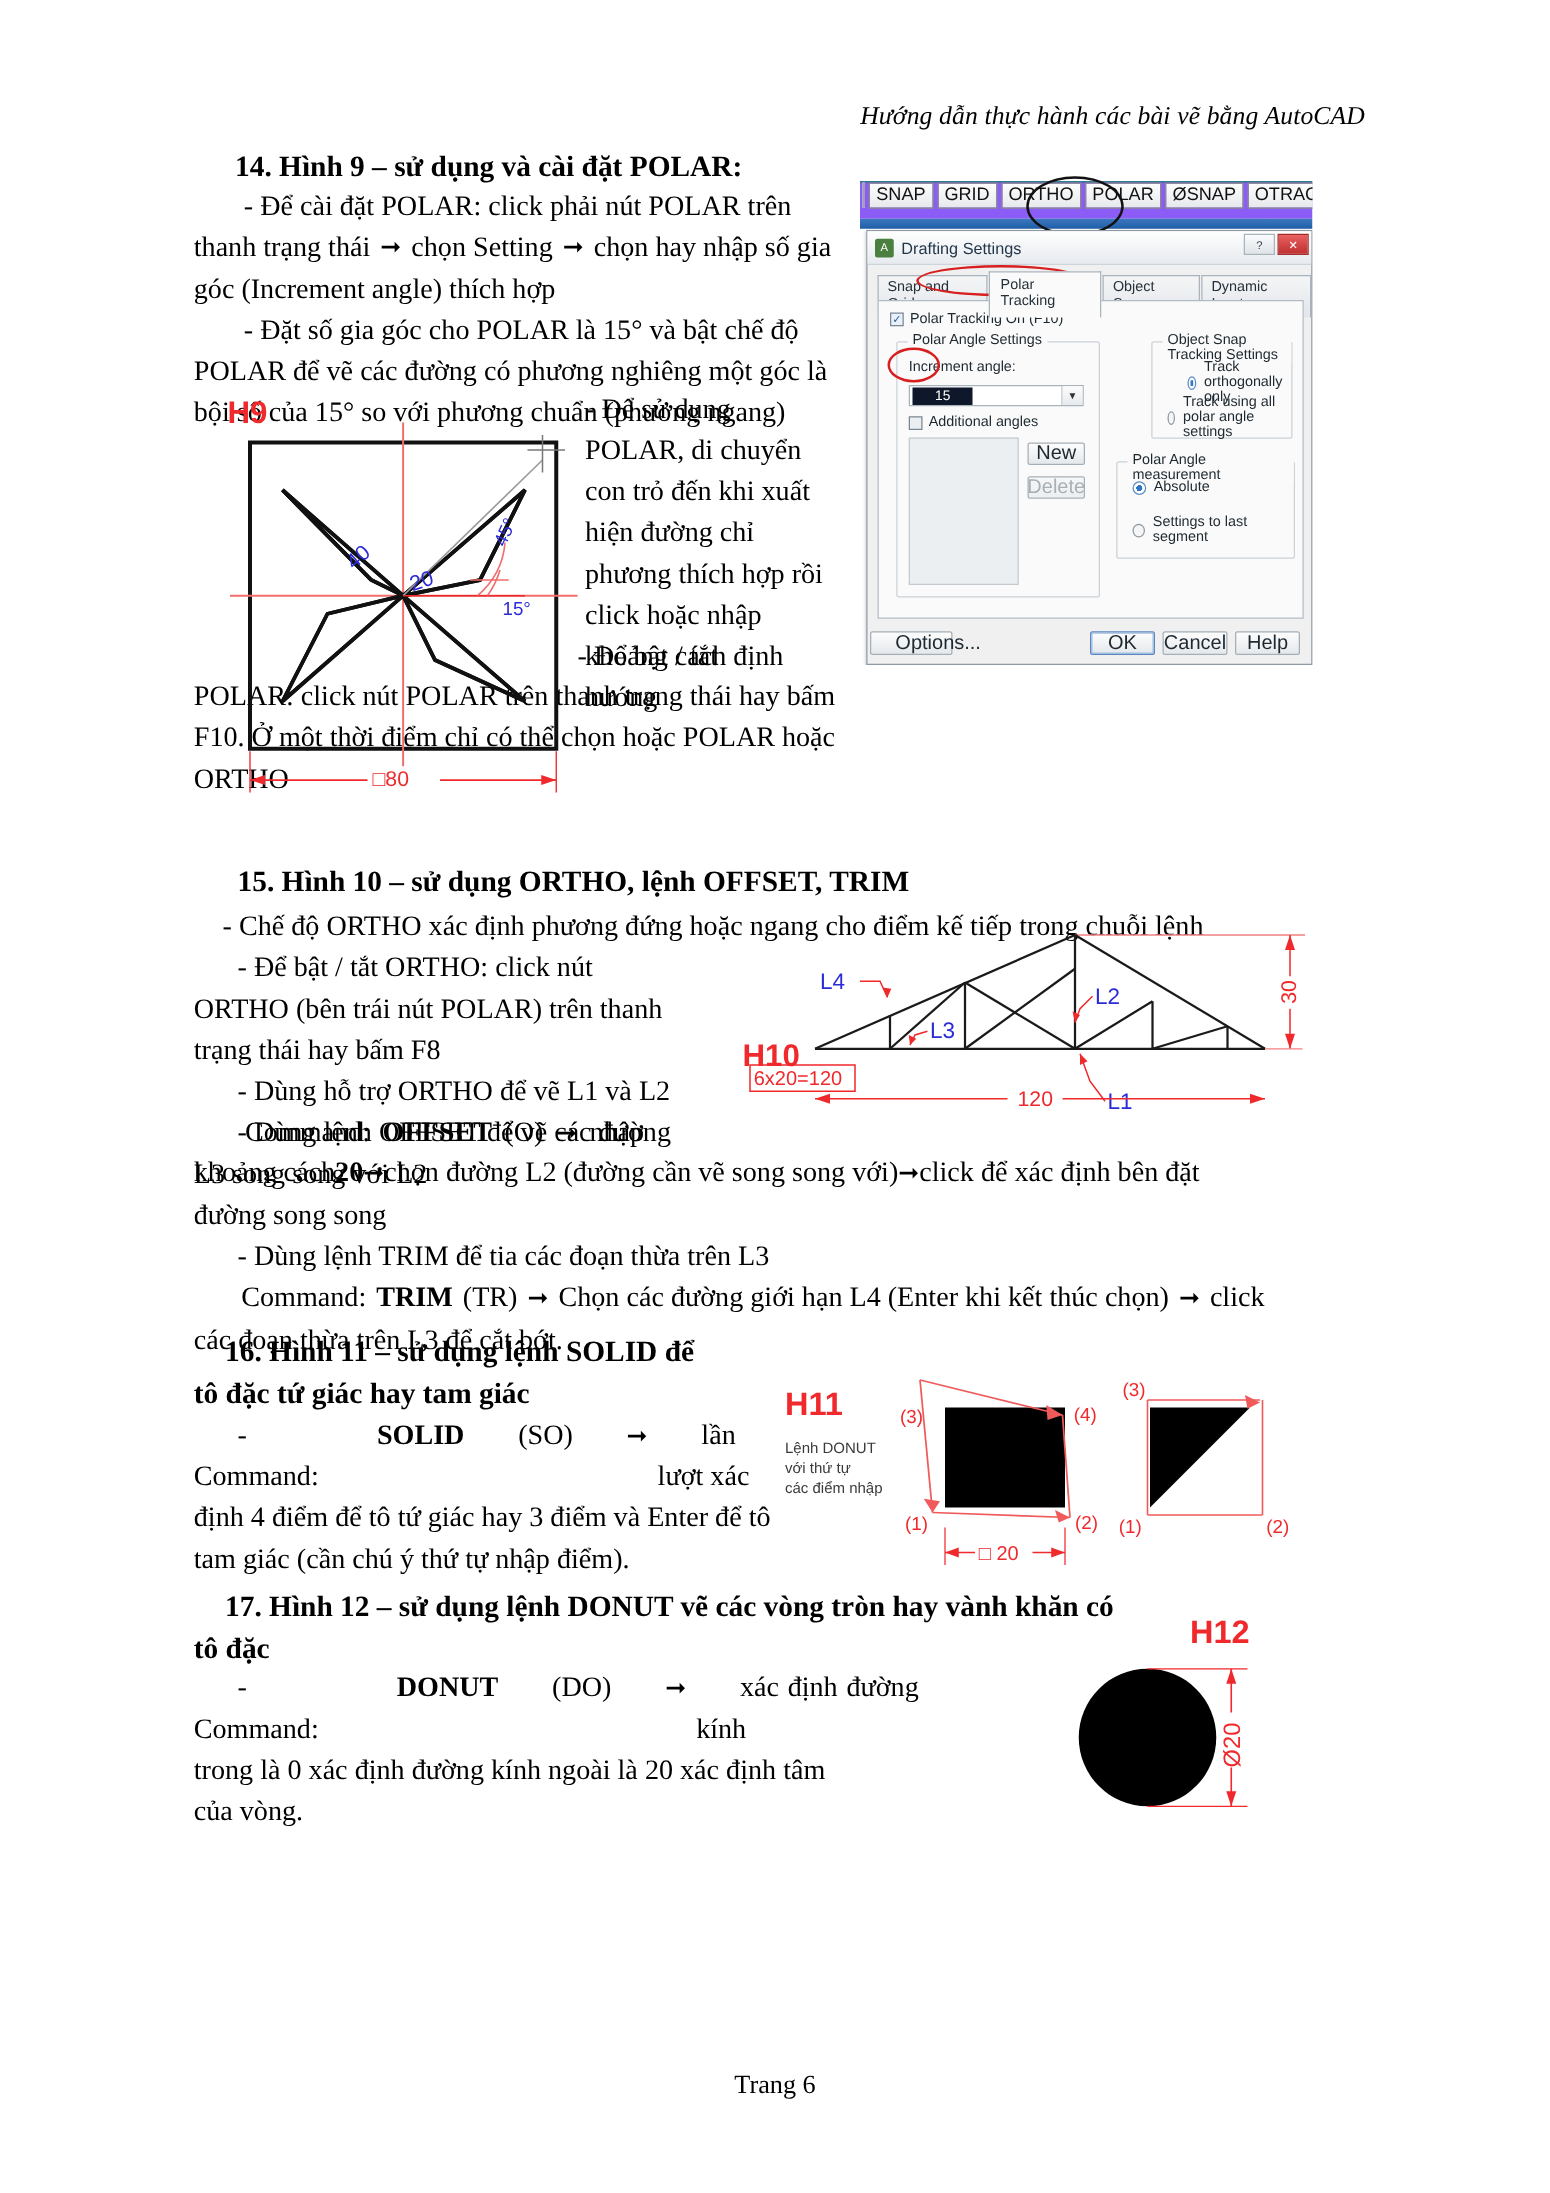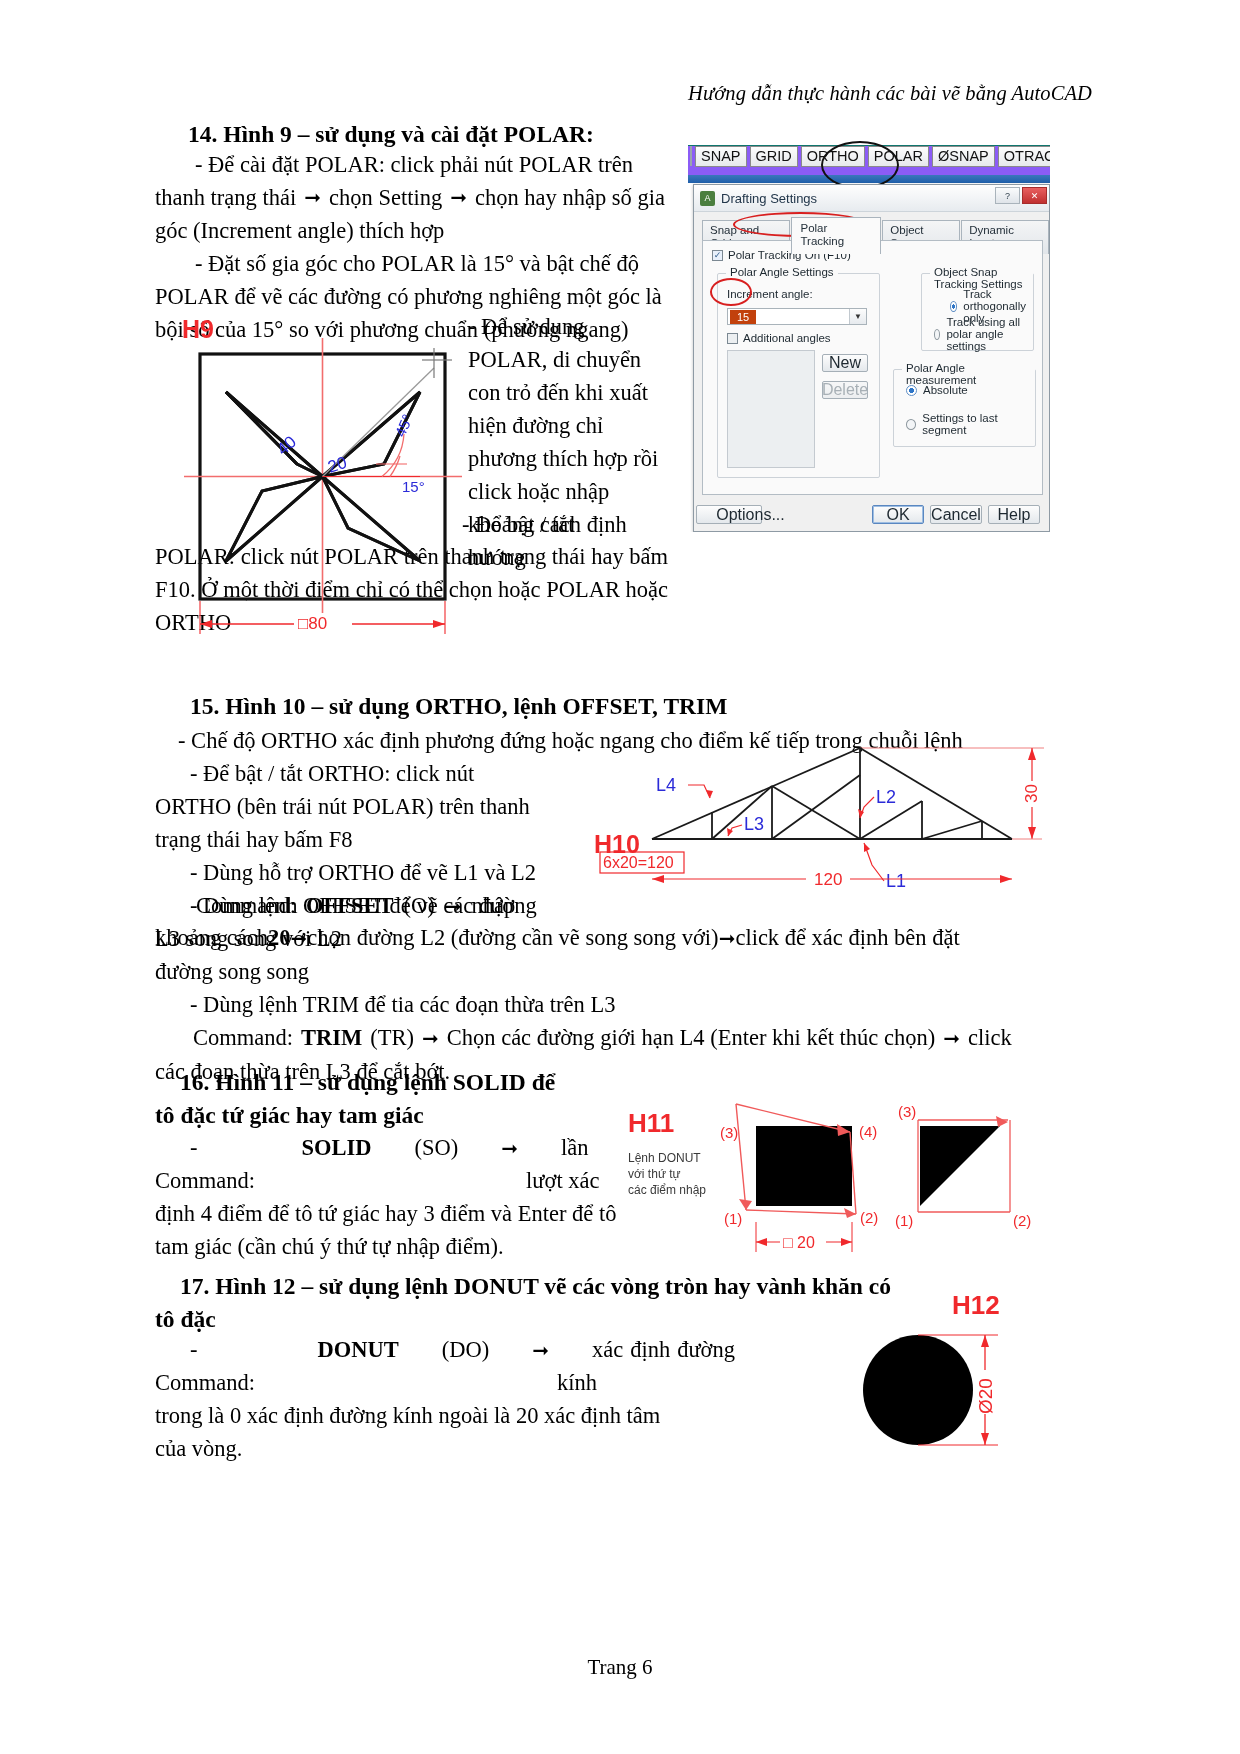--- a/index.html
+++ b/index.html
@@ -146,23 +146,23 @@
     position:absolute; top:-8px; left:8px;
     background:#fafafa; padding:0 4px;
     font-family:"Liberation Sans", sans-serif;
     font-size:11.5px; color:#1d2830;
   }
   .combo {
     position:absolute; border:1px solid #a9b3ba; background:#fff;
     display:flex; align-items:center; justify-content:space-between;
   }
   .combo .val {
-    background:#c2410c; color:#fff;
-    font-family:"Liberation Sans", sans-serif;
-    font-size:11px; padding:0 7px; margin-left:2px;
+    background:#0f172a; color:#fff;
+    font-family:"Liberation Sans", sans-serif;
+    font-size:11px; padding:0 18px; margin-left:2px;
     line-height:14px;
   }
   .combo .caret {
     width:17px; height:100%;
     background:linear-gradient(#fcfcfc,#e6eaee);
     border-left:1px solid #c2c9cf;
     display:flex;align-items:center;justify-content:center;
     font-size:8px;color:#333;
   }
   .listbox {

